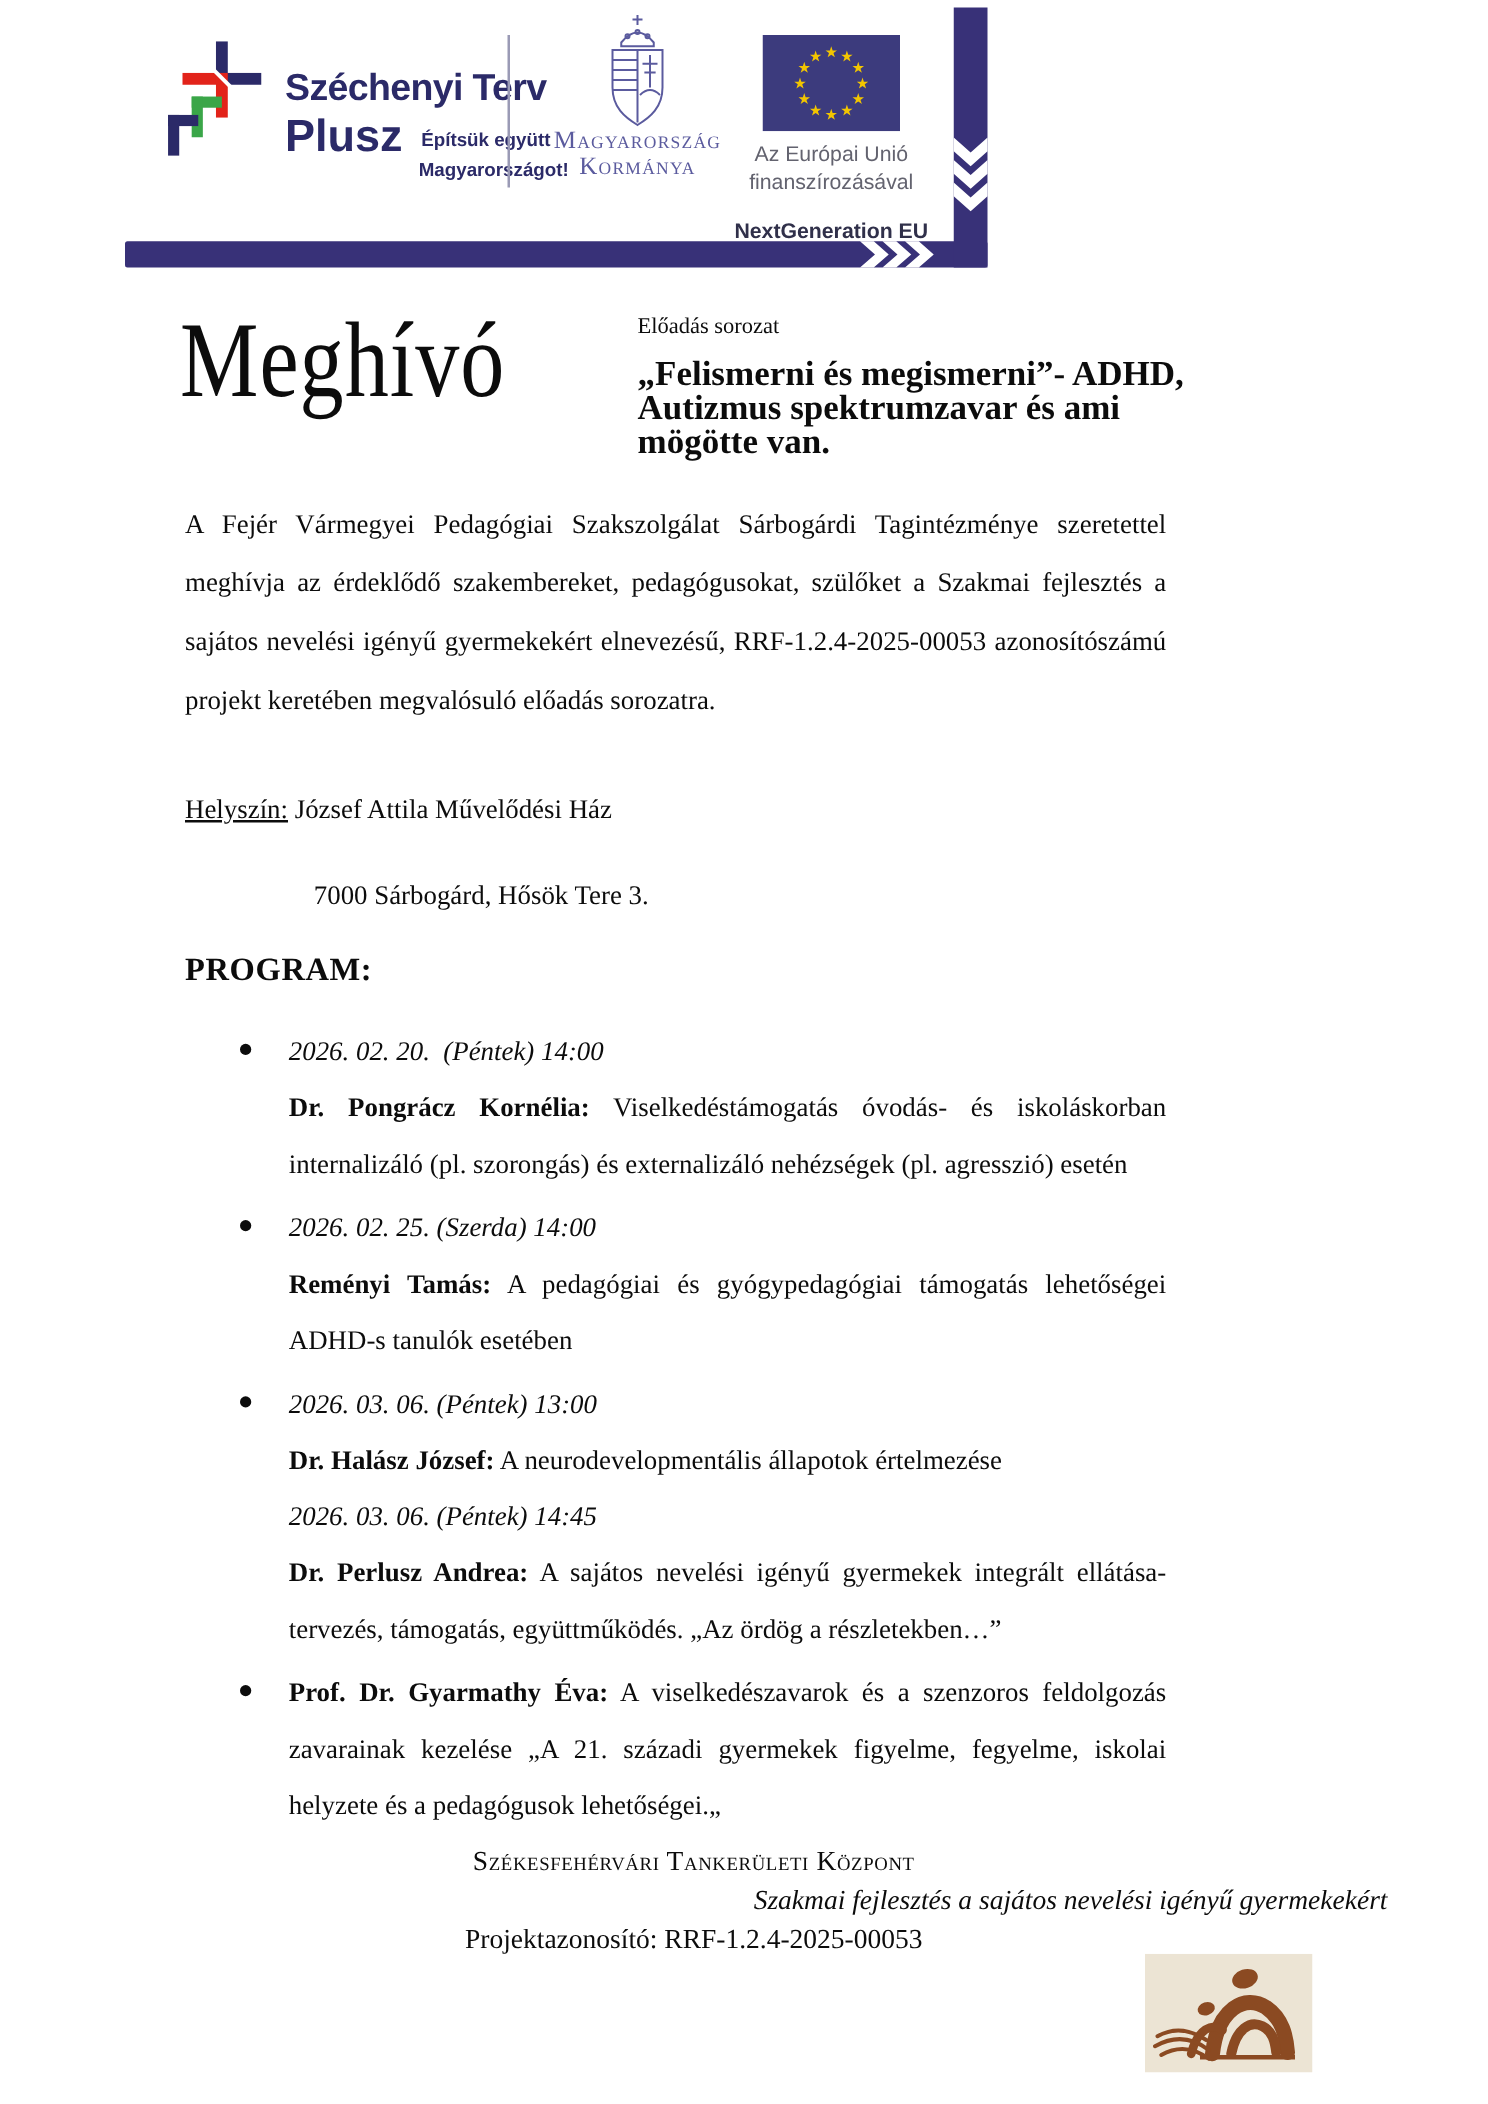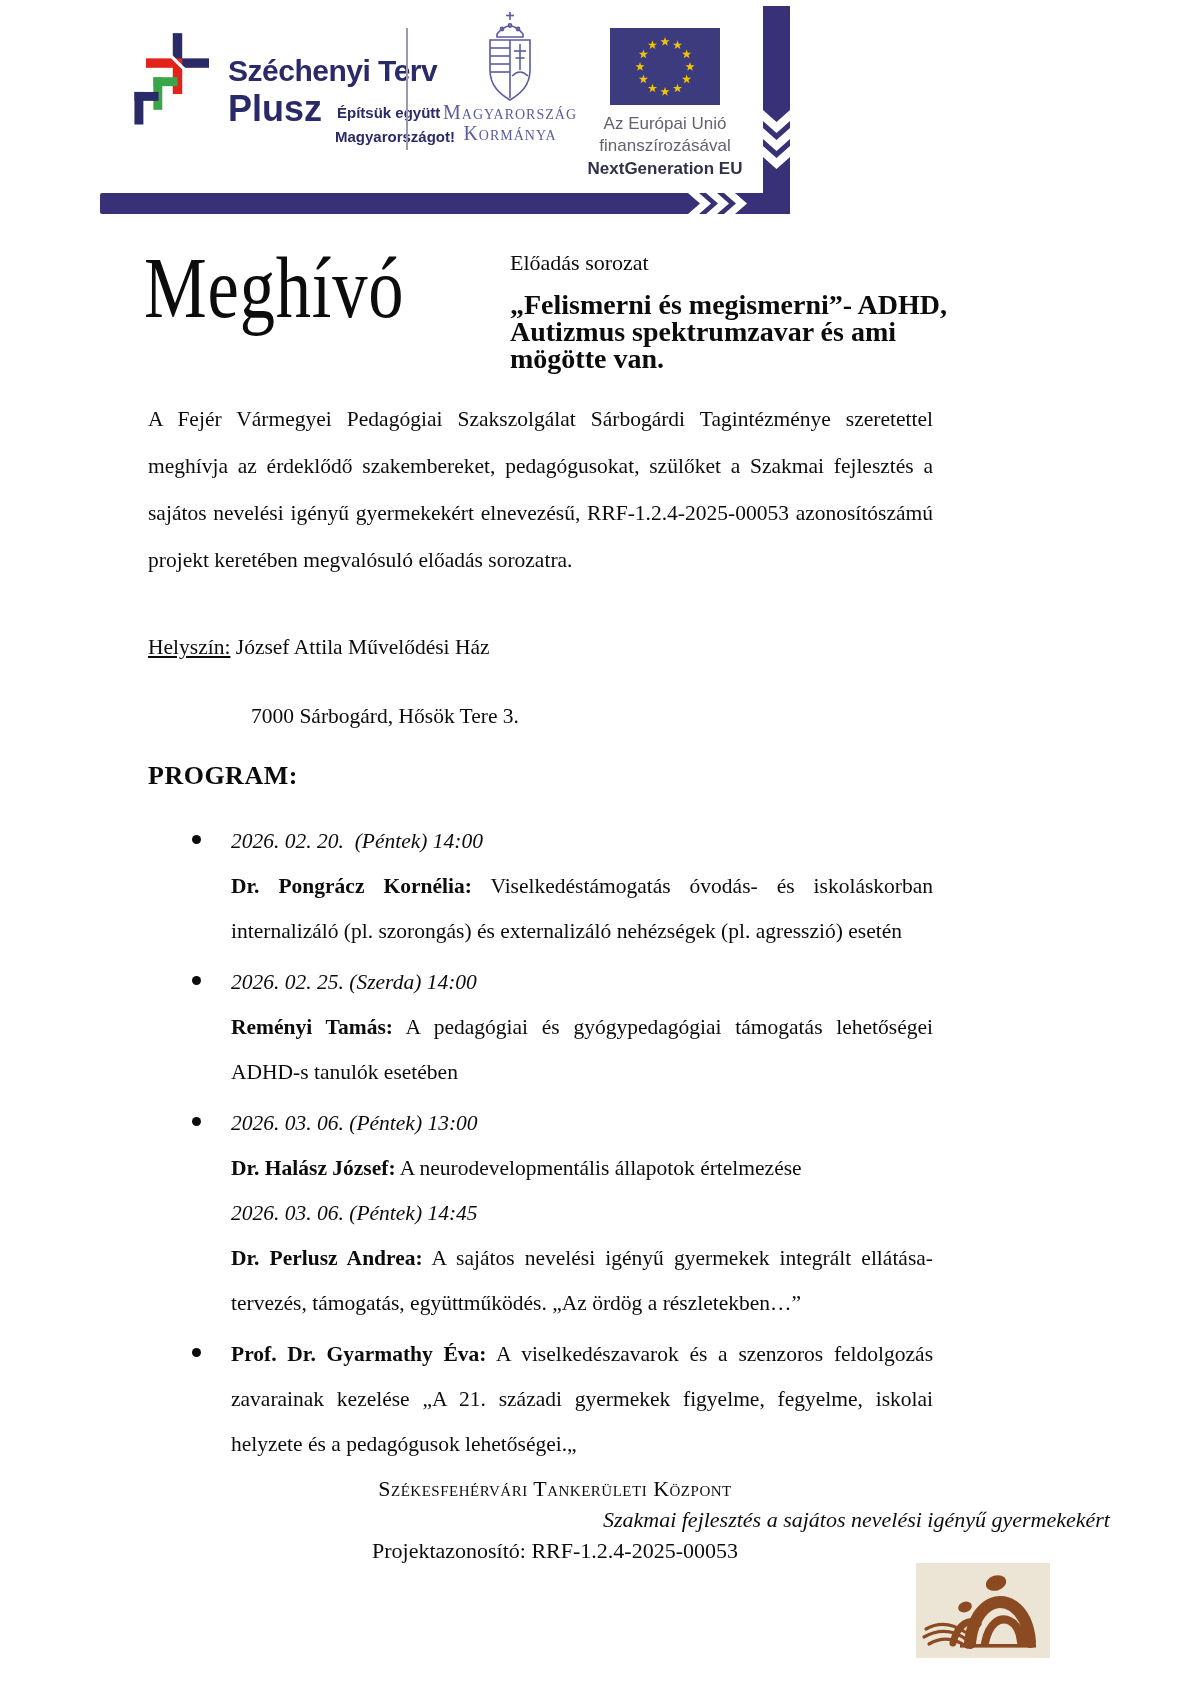--- a/index.html
+++ b/index.html
@@ -23,30 +23,30 @@
   .divider{position:absolute;left:406px;top:28px;width:2px;height:122px;background:#9a9ab5;}
   .gov-logo{position:absolute;left:430px;top:10px;width:160px;height:145px;text-align:center;}
   .gov-arms{display:block;margin:0 auto;}
   .gov-text{font-family:"Liberation Serif",serif;font-variant:small-caps;color:#5b5b9e;
     font-size:20px;line-height:21px;letter-spacing:1px;}
   .eu-logo{position:absolute;left:585px;top:28px;width:160px;text-align:center;}
   .eu-flag{display:block;margin:0 auto;}
   .eu-cap{font-family:"Liberation Sans",sans-serif;font-size:17px;line-height:22px;
     color:#63636f;margin-top:8px;}
   .eu-ng{font-family:"Liberation Sans",sans-serif;font-size:17px;font-weight:bold;
-    color:#30304a;margin-top:2px;}
+    color:#30304a;margin-top:18px;}
   
   .content{position:absolute;top:230px;left:0;width:1078px;padding:0;}
   .inner{margin:0 145px 0 148px;}
   .title-row{position:relative;height:118px;margin-top:18px;}
   .main-title{position:absolute;left:-4px;top:-10px;margin:0;font-weight:normal;
     font-size:86px;letter-spacing:1px;transform:scaleX(0.82);transform-origin:left top;
     font-family:"Liberation Serif",serif;}
   .series{position:absolute;left:362px;top:2px;width:480px;}
-  .series-label{font-size:22px;margin:0 0 15px 0;}
+  .series-label{font-size:18px;margin:0 0 15px 0;}
   .series-title{font-size:28px;font-weight:bold;margin:0;line-height:27px;}
   .intro{margin-top:30px;font-size:21.5px;line-height:47px;text-align:justify;}
   .place{margin-top:40px;font-size:21.5px;line-height:47px;}
   .place-label{text-decoration:underline;margin-top:16px;}
   .address{margin-top:12px;padding-left:103px;font-size:21.5px;line-height:47px;}
   .program-heading{margin-top:10px;font-size:26px;font-weight:bold;letter-spacing:0.5px;}
   .bullets{margin-top:28px;}
   .bullet-item{position:relative;padding-left:83px;margin-bottom:6px;}
   .bullet-dot{position:absolute;left:44px;top:16px;width:9px;height:9px;border-radius:50%;
     background:#0c0c0c;}

